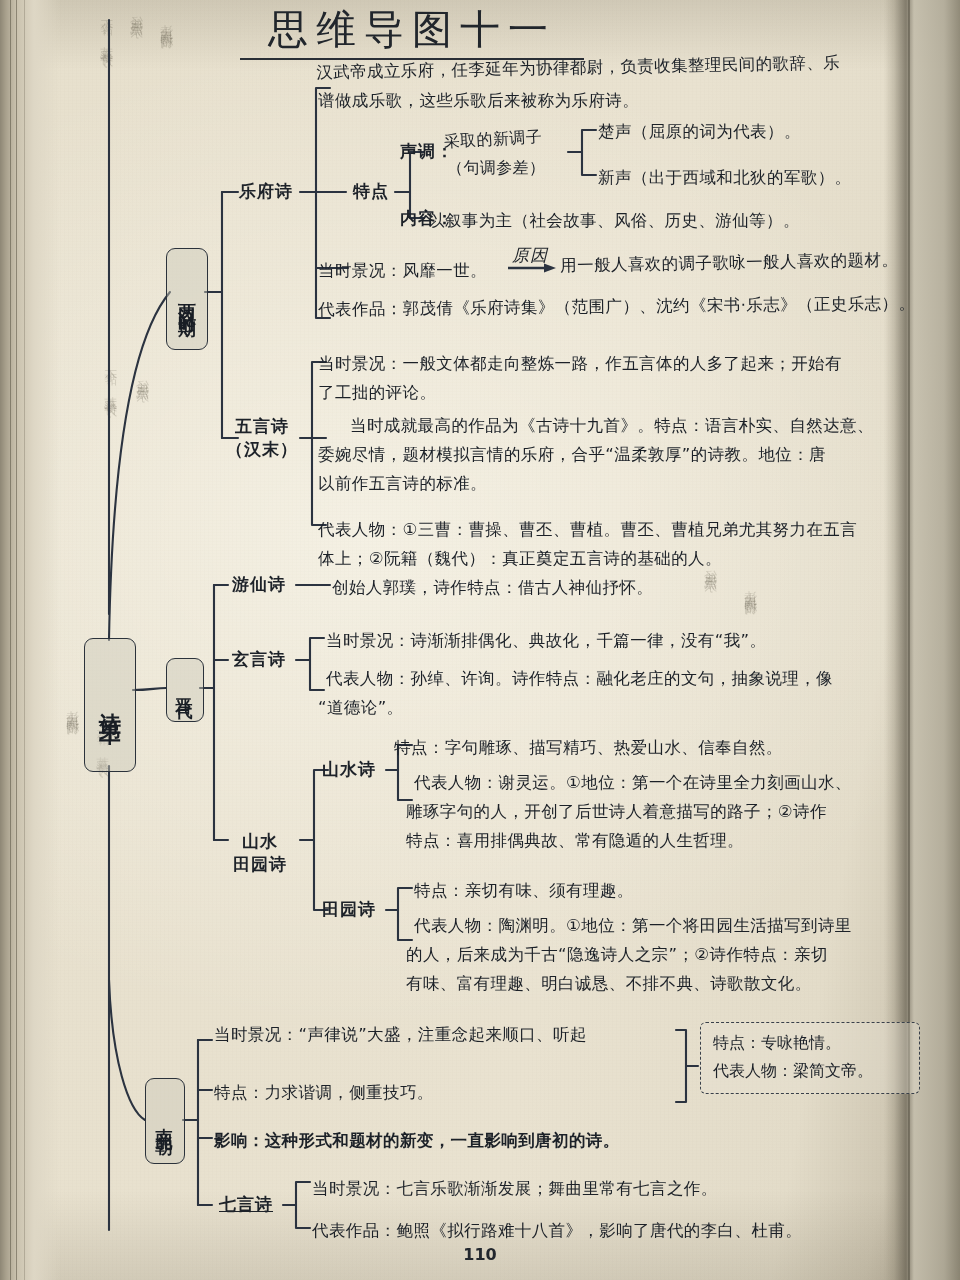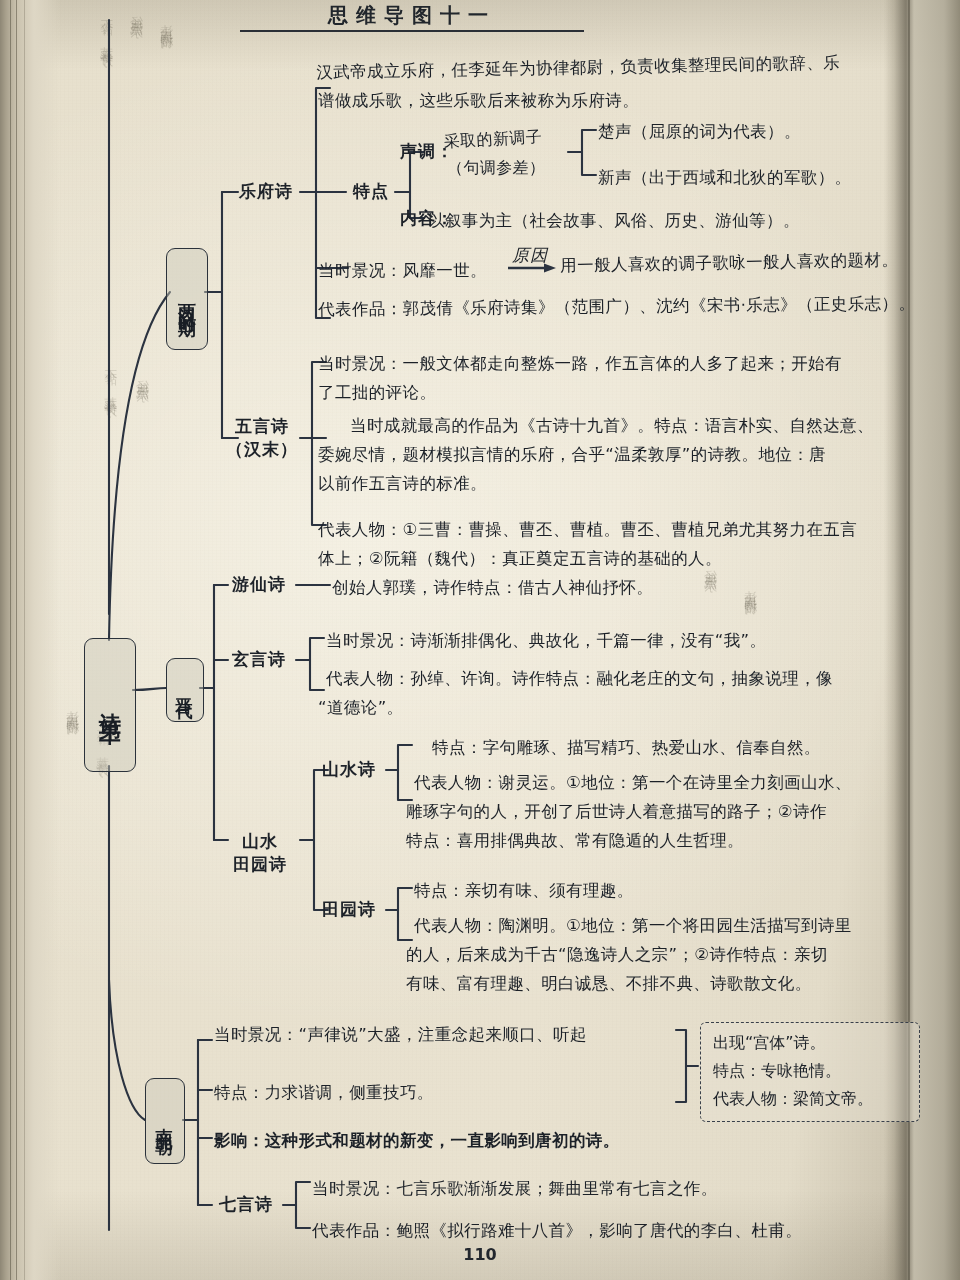--- a/index.html
+++ b/index.html
@@ -38,21 +38,21 @@
   
   .ghost{
     position:absolute;color:rgba(92,86,68,.20);
     font-size:13px;line-height:21px;letter-spacing:2px;
     writing-mode:vertical-rl;white-space:pre;pointer-events:none;
     transform:scaleX(-1);filter:blur(.4px);
   }
   svg#wires{position:absolute;left:0;top:0;width:960px;height:1280px;pointer-events:none;}
   .title{
     position:absolute;left:232px;top:2px;width:360px;text-align:center;
-    font-size:20px;font-weight:bold;letter-spacing:8px;color:#21262c;
+    font-size:40px;font-weight:normal;letter-spacing:8px;color:#21262c;
     font-family:"DejaVu Sans","Liberation Sans",sans-serif;
   }
   .title::after{content:"";position:absolute;left:8px;right:8px;bottom:-3px;height:2px;background:#2a2f36;}
   
   .stage{
     position:absolute;border:1.6px solid #2b323b;border-radius:9px;
     background:rgba(205,201,186,.45);
     color:#191e25;font-weight:bold;text-align:center;
     writing-mode:vertical-rl;letter-spacing:5px;
     display:flex;align-items:center;justify-content:center;
@@ -205,21 +205,21 @@
   <div class="branch" style="left:392px;top:140px;width:62px;text-align:right;">声调：</div>
   <div class="branch" style="left:392px;top:207px;width:62px;text-align:right;">内容：</div>
   <div class="branch" style="left:222px;top:415px;width:80px;">五言诗
 （汉末）</div>
   <div class="branch" style="left:222px;top:573px;width:74px;">游仙诗</div>
   <div class="branch" style="left:222px;top:648px;width:74px;">玄言诗</div>
   <div class="branch" style="left:218px;top:830px;width:84px;">山水
 田园诗</div>
   <div class="branch" style="left:312px;top:758px;width:74px;">山水诗</div>
   <div class="branch" style="left:312px;top:898px;width:74px;">田园诗</div>
-  <div class="branch" style="left:209px;top:1193px;width:74px;">七言诗</div>
+  <div class="branch" style="left:209px;top:1193px;width:74px;text-decoration:underline;">七言诗</div>
 
   <div class="leaf" style="left:316px;top:58px;width:600px;transform:rotate(-1.1deg);transform-origin:left top;">汉武帝成立乐府，任李延年为协律都尉，负责收集整理民间的歌辞、乐</div>
   <div class="leaf" style="left:318px;top:86px;width:600px;">谱做成乐歌，这些乐歌后来被称为乐府诗。</div>
 
   <div class="leaf sm" style="left:443px;top:128px;transform:rotate(-3deg);transform-origin:left top;">采取的新调子</div>
   <div class="leaf sm" style="left:447px;top:154px;">（句调参差）</div>
 
   <div class="leaf" style="left:598px;top:117px;">楚声（屈原的词为代表）。</div>
   <div class="leaf" style="left:598px;top:163px;">新声（出于西域和北狄的军歌）。</div>
 
@@ -240,36 +240,35 @@
 
   <div class="leaf" style="left:318px;top:515px;">代表人物：①三曹：曹操、曹丕、曹植。曹丕、曹植兄弟尤其努力在五言</div>
   <div class="leaf" style="left:318px;top:544px;">体上；②阮籍（魏代）：真正奠定五言诗的基础的人。</div>
 
   <div class="leaf" style="left:332px;top:573px;">创始人郭璞，诗作特点：借古人神仙抒怀。</div>
 
   <div class="leaf" style="left:326px;top:626px;">当时景况：诗渐渐排偶化、典故化，千篇一律，没有“我”。</div>
   <div class="leaf" style="left:326px;top:664px;">代表人物：孙绰、许询。诗作特点：融化老庄的文句，抽象说理，像</div>
   <div class="leaf" style="left:318px;top:693px;">“道德论”。</div>
 
-  <div class="leaf" style="left:432px;top:733px;">特点：字句雕琢、描写精巧、热爱山水、信奉自然。</div>
+  <div class="leaf" style="left:394px;top:733px;">特点：字句雕琢、描写精巧、热爱山水、信奉自然。</div>
   <div class="leaf" style="left:414px;top:768px;">代表人物：谢灵运。①地位：第一个在诗里全力刻画山水、</div>
   <div class="leaf" style="left:406px;top:797px;">雕琢字句的人，开创了后世诗人着意描写的路子；②诗作</div>
   <div class="leaf" style="left:406px;top:826px;">特点：喜用排偶典故、常有隐遁的人生哲理。</div>
 
   <div class="leaf" style="left:414px;top:876px;">特点：亲切有味、须有理趣。</div>
   <div class="leaf" style="left:414px;top:911px;">代表人物：陶渊明。①地位：第一个将田园生活描写到诗里</div>
   <div class="leaf" style="left:406px;top:940px;">的人，后来成为千古“隐逸诗人之宗”；②诗作特点：亲切</div>
   <div class="leaf" style="left:406px;top:969px;">有味、富有理趣、明白诚恳、不排不典、诗歌散文化。</div>
 
   <div class="leaf" style="left:214px;top:1020px;">当时景况：“声律说”大盛，注重念起来顺口、听起</div>
   <div class="leaf" style="left:214px;top:1078px;">特点：力求谐调，侧重技巧。</div>
   <div class="leaf" style="left:214px;top:1126px;font-weight:bold;">影响：这种形式和题材的新变，一直影响到唐初的诗。</div>
 
   <div class="dashbox" style="left:700px;top:1022px;width:196px;">
-    <div>出现“宫体”诗。</div>
     <div>特点：专咏艳情。</div>
     <div>代表人物：梁简文帝。</div>
   </div>
 
   <div class="leaf" style="left:312px;top:1174px;">当时景况：七言乐歌渐渐发展；舞曲里常有七言之作。</div>
   <div class="leaf" style="left:312px;top:1216px;">代表作品：鲍照《拟行路难十八首》，影响了唐代的李白、杜甫。</div>
 
   <div class="pageno">110</div>
 </div>
 

